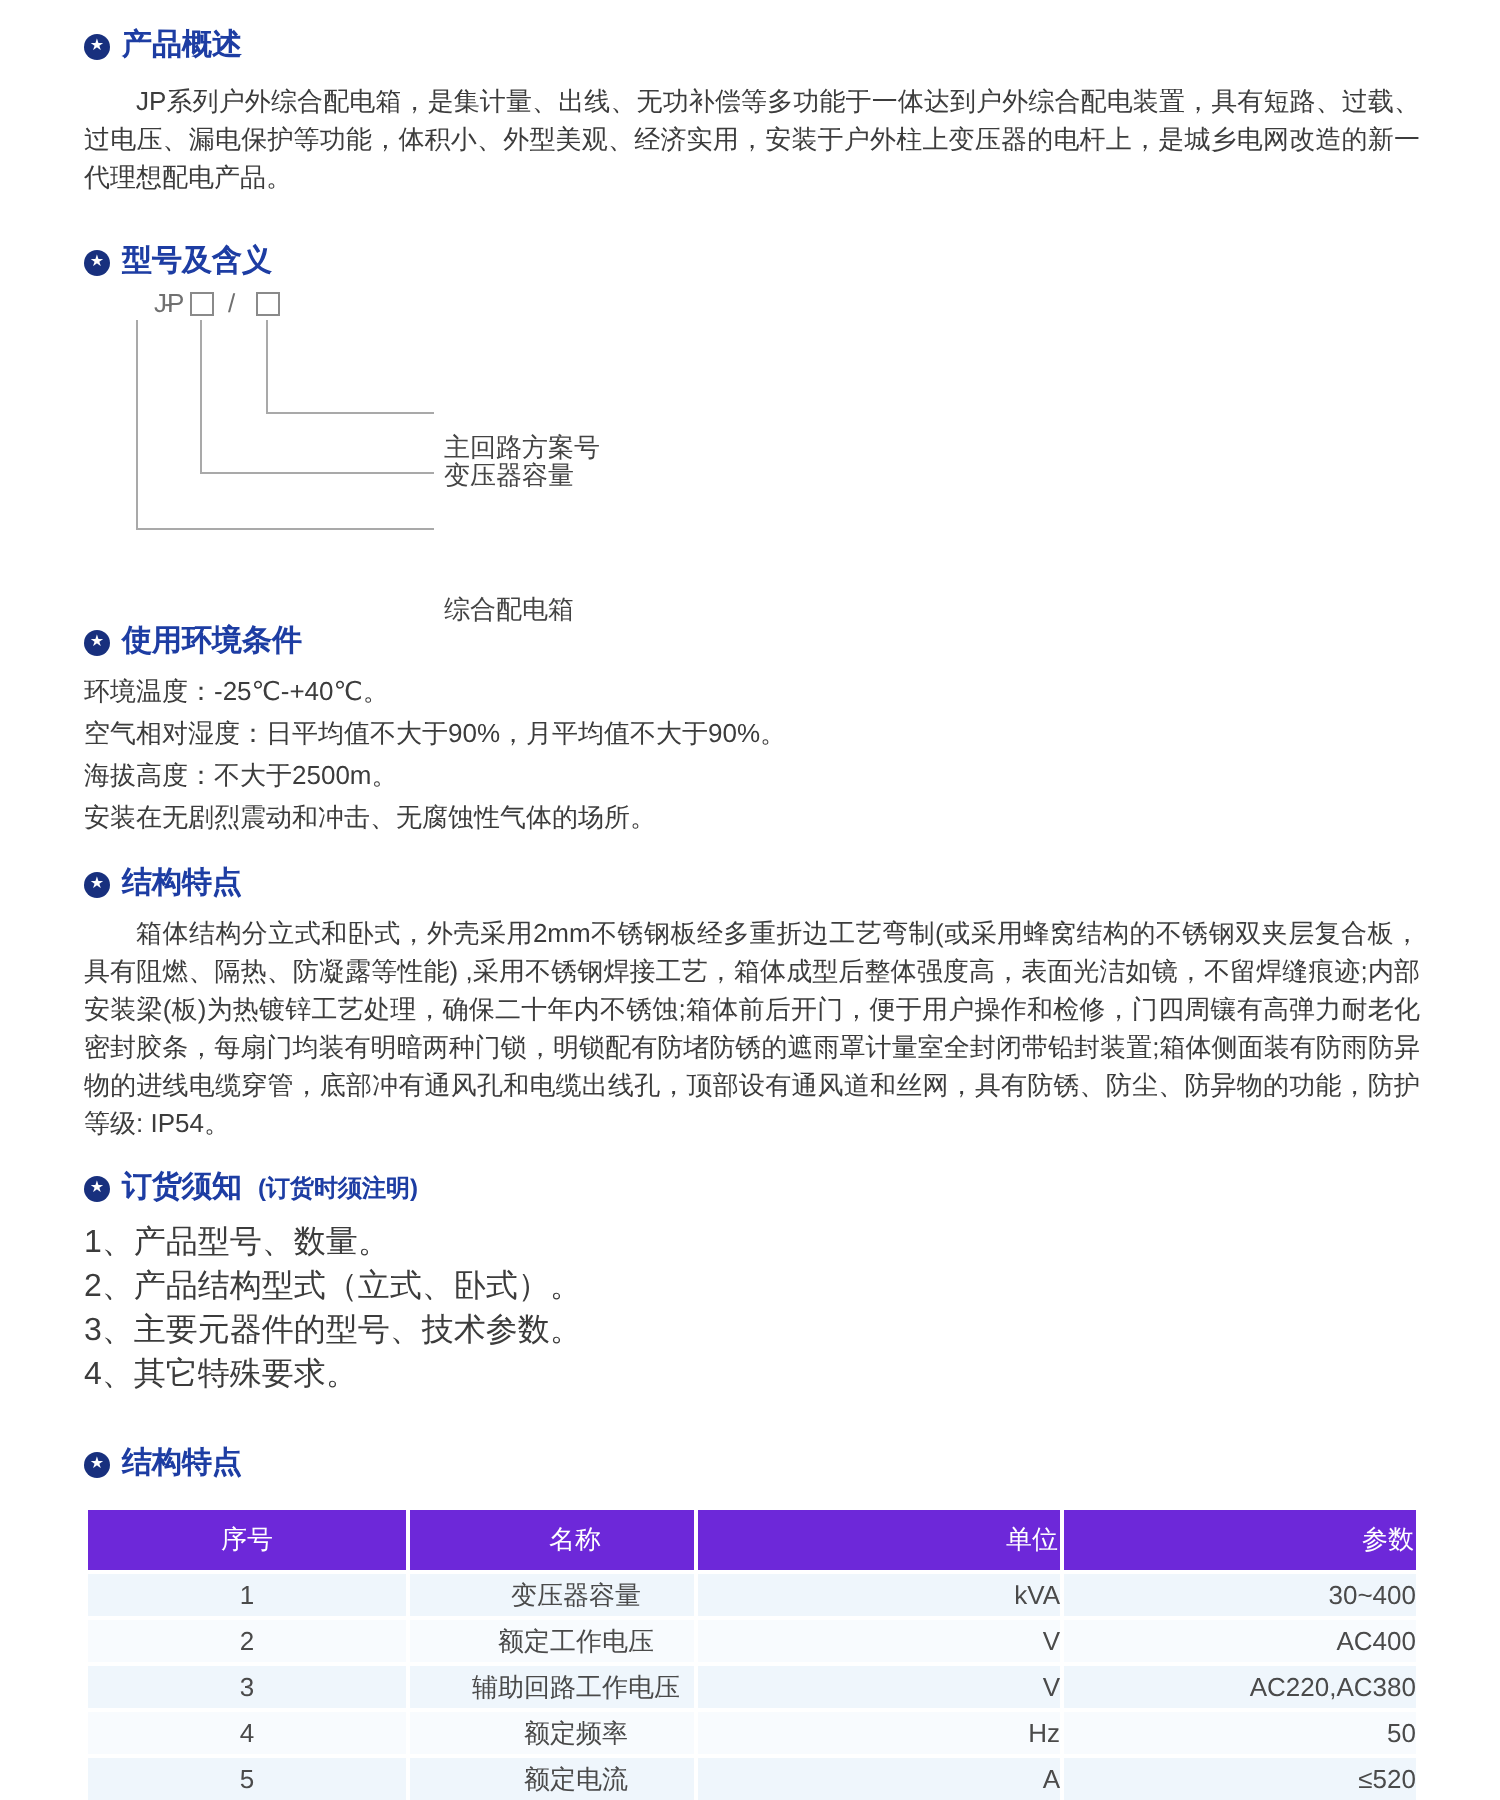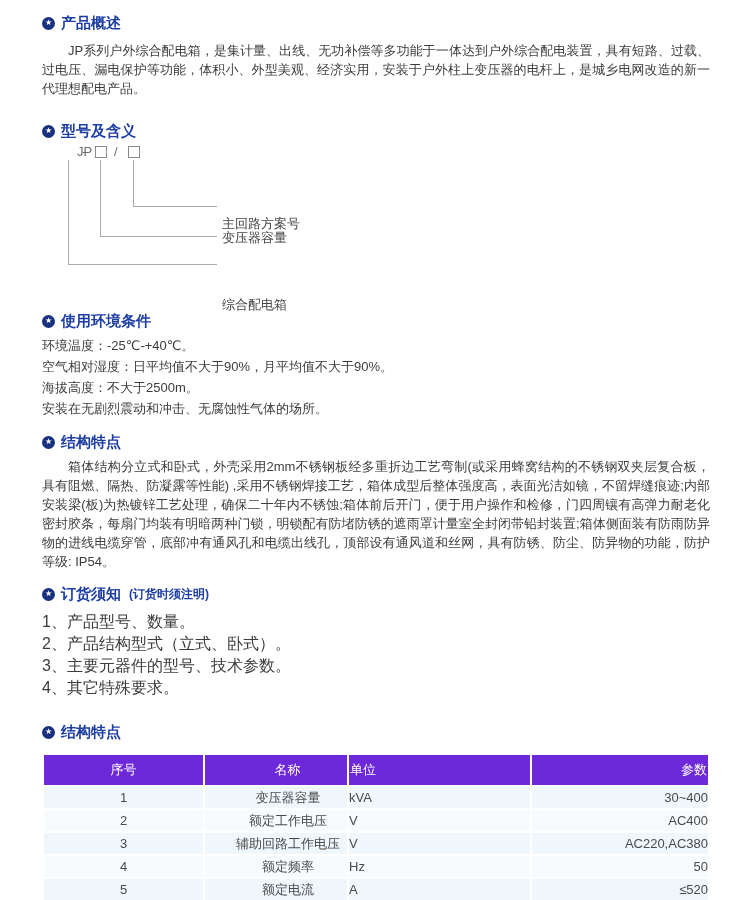--- a/index.html
+++ b/index.html
@@ -42,21 +42,21 @@
   
   .spec-table{margin-top:12px;border-collapse:separate;border-spacing:2px;table-layout:fixed;width:668px;}
   .spec-table col.c1{width:159px;}
   .spec-table col.c2{width:142px;}
   .spec-table col.c3{width:181px;}
   .spec-table col.c4{width:176px;}
   .spec-table th{background:#6d28d9;color:#fff;font-weight:400;font-size:13px;height:28px;}
   .spec-table td{font-size:13px;color:#4a4a4a;height:19px;padding:1px 0;}
   .spec-table th.c1,.spec-table td.c1{text-align:center;}
   .spec-table th.c2,.spec-table td.c2{text-align:center;padding-left:24px;}
-  .spec-table th.c3,.spec-table td.c3{text-align:left;}
+  .spec-table th.c3,.spec-table td.c3{text-align:right;}
   .spec-table th.c4,.spec-table td.c4{text-align:right;padding-left:45px;}
   .spec-table tbody tr:nth-child(odd) td{background:#eff6fc;}
   .spec-table tbody tr:nth-child(even) td{background:#f8fbfe;}
 </style>
 </head>
 <body>
 
 <div class="page">
 
   <section>

